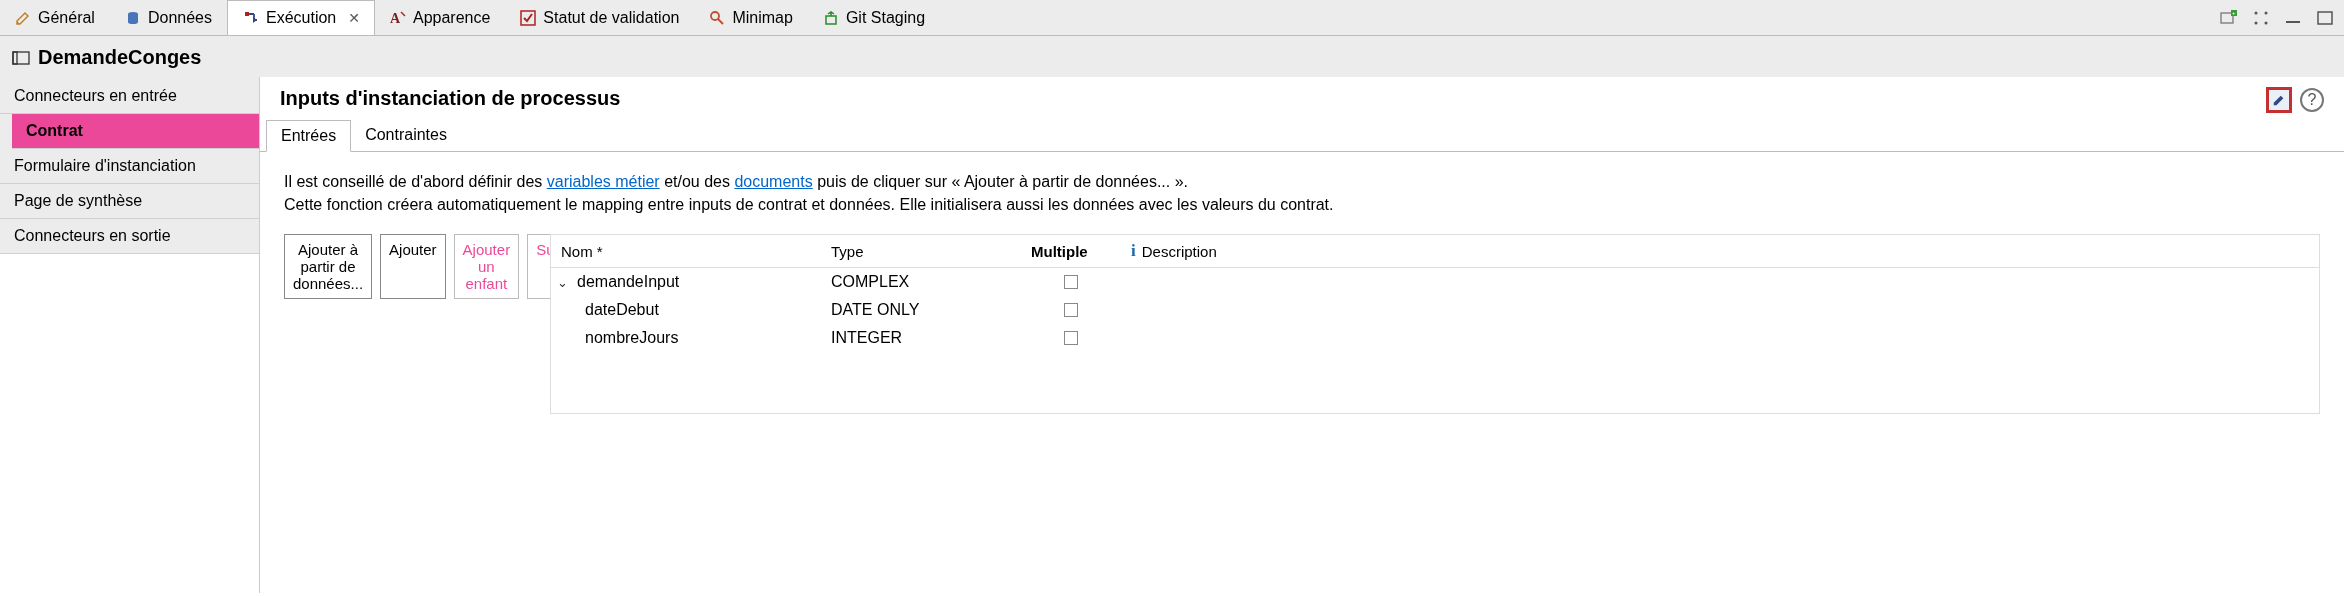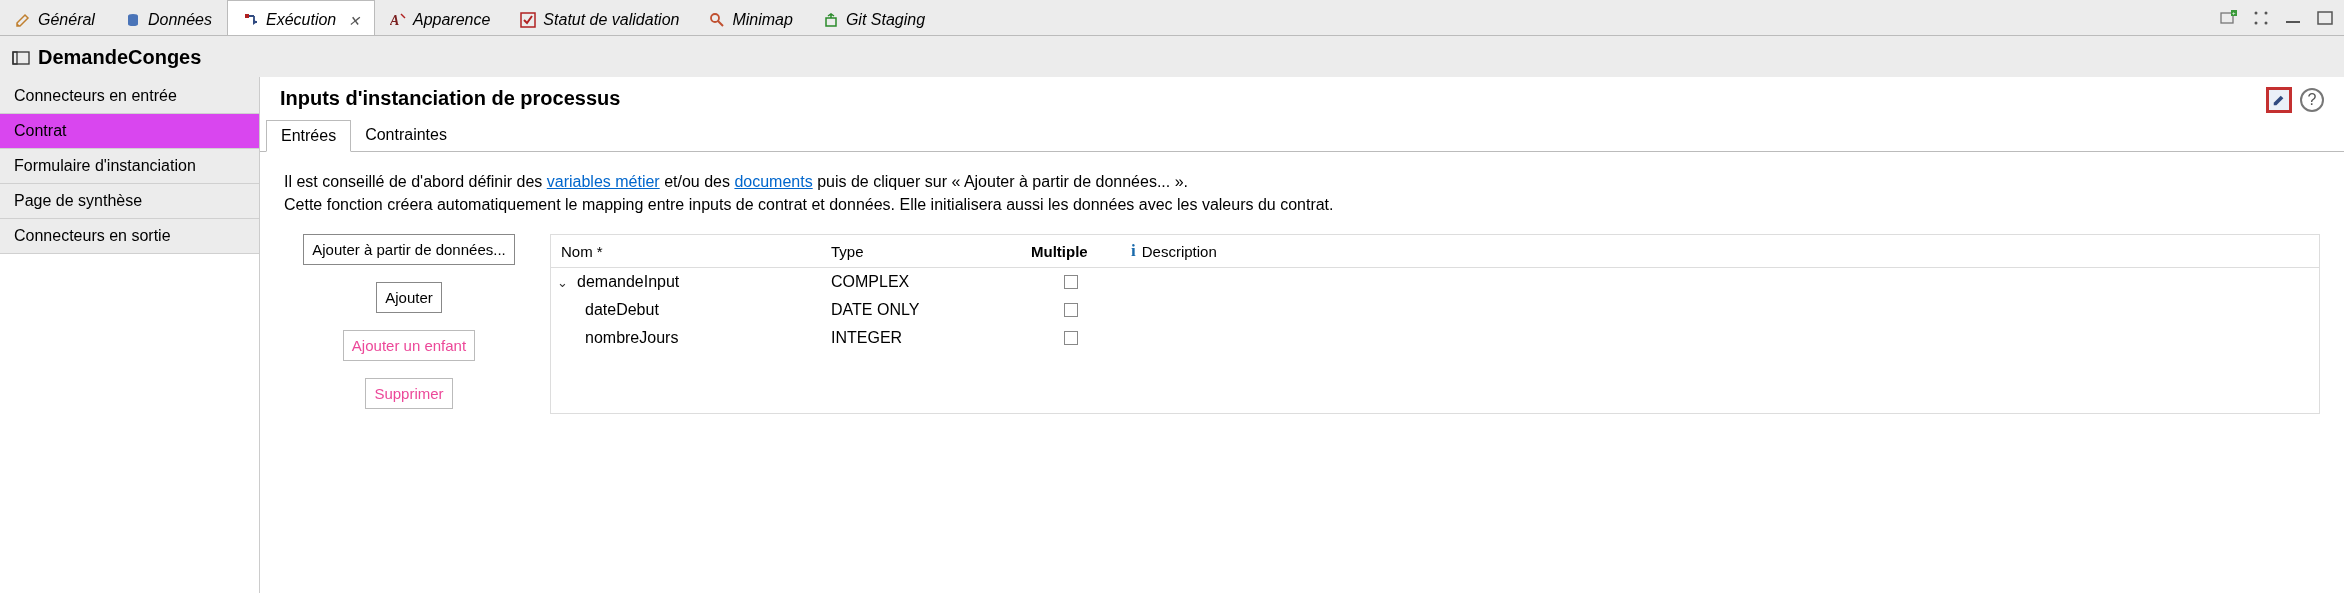--- a/index.html
+++ b/index.html
@@ -17,29 +17,28 @@
   .tab-bar {
     display: flex;
     align-items: center;
     background: #ececec;
     border-bottom: 1px solid #bbb;
     height: 36px;
     position: relative;
   }
   .tab-item {
     display: flex;
-    align-items: flex-end;
+    align-items: center;
     gap: 6px;
     padding: 6px 14px;
     height: 100%;
     font-size: 16px;
     color: #000;
     border-right: 1px solid transparent;
     cursor: pointer;
-    font-style: italic;
   }
   .tab-item.active {
     background: #fff;
     border-left: 1px solid #bbb;
     border-right: 1px solid #bbb;
     border-top: 1px solid #bbb;
   }
   .tab-item .close-x { margin-left: 6px; color: #555; font-size:14px;}
   .tab-bar-right {
     margin-left: auto;
@@ -77,22 +76,23 @@
     flex-direction:column;
     padding-top: 2px;
   }
   .sidebar-item {
     padding: 8px 14px;
     font-size:16px;
     border-bottom:1px solid #d0d0d0;
     cursor:pointer;
   }
   .sidebar-item.selected {
-    background:#d946ef;
-    font-weight:normal;
+    background:#ec4899;
+    font-weight:bold;
+    margin-left:12px;
   }
   .sidebar-filler { flex:1; background:#fff; }
 
   
   .panel {
     flex:1;
     display:flex;
     flex-direction:column;
     background:#fff;
     position:relative;
@@ -127,21 +127,21 @@
     border:1px solid #bbb;
     border-bottom:1px solid #fff;
   }
 
   
   .body-area { padding: 18px 24px; display:flex; flex-direction:column; gap:18px; flex:1; }
   .help-text { font-size:16px; line-height:1.45; }
   .help-text a { color:#0066cc; text-decoration:underline; }
 
   .data-row { display:flex; gap:16px; flex:1; align-items:flex-start;}
-  .button-col { display:flex; flex-direction:column; gap:17px; width:250px;align-items:center; }
+  .button-col { display:flex; flex-direction:row; gap:8px; width:250px; }
   .btn {
     border:1px solid #888;
     background:#fff;
     padding:6px 8px;
     font-size:15px;
     text-align:center;
     cursor:pointer;
   }
   .btn.disabled { color:#ec4899; border-color:#bbb; cursor:default;}
 

